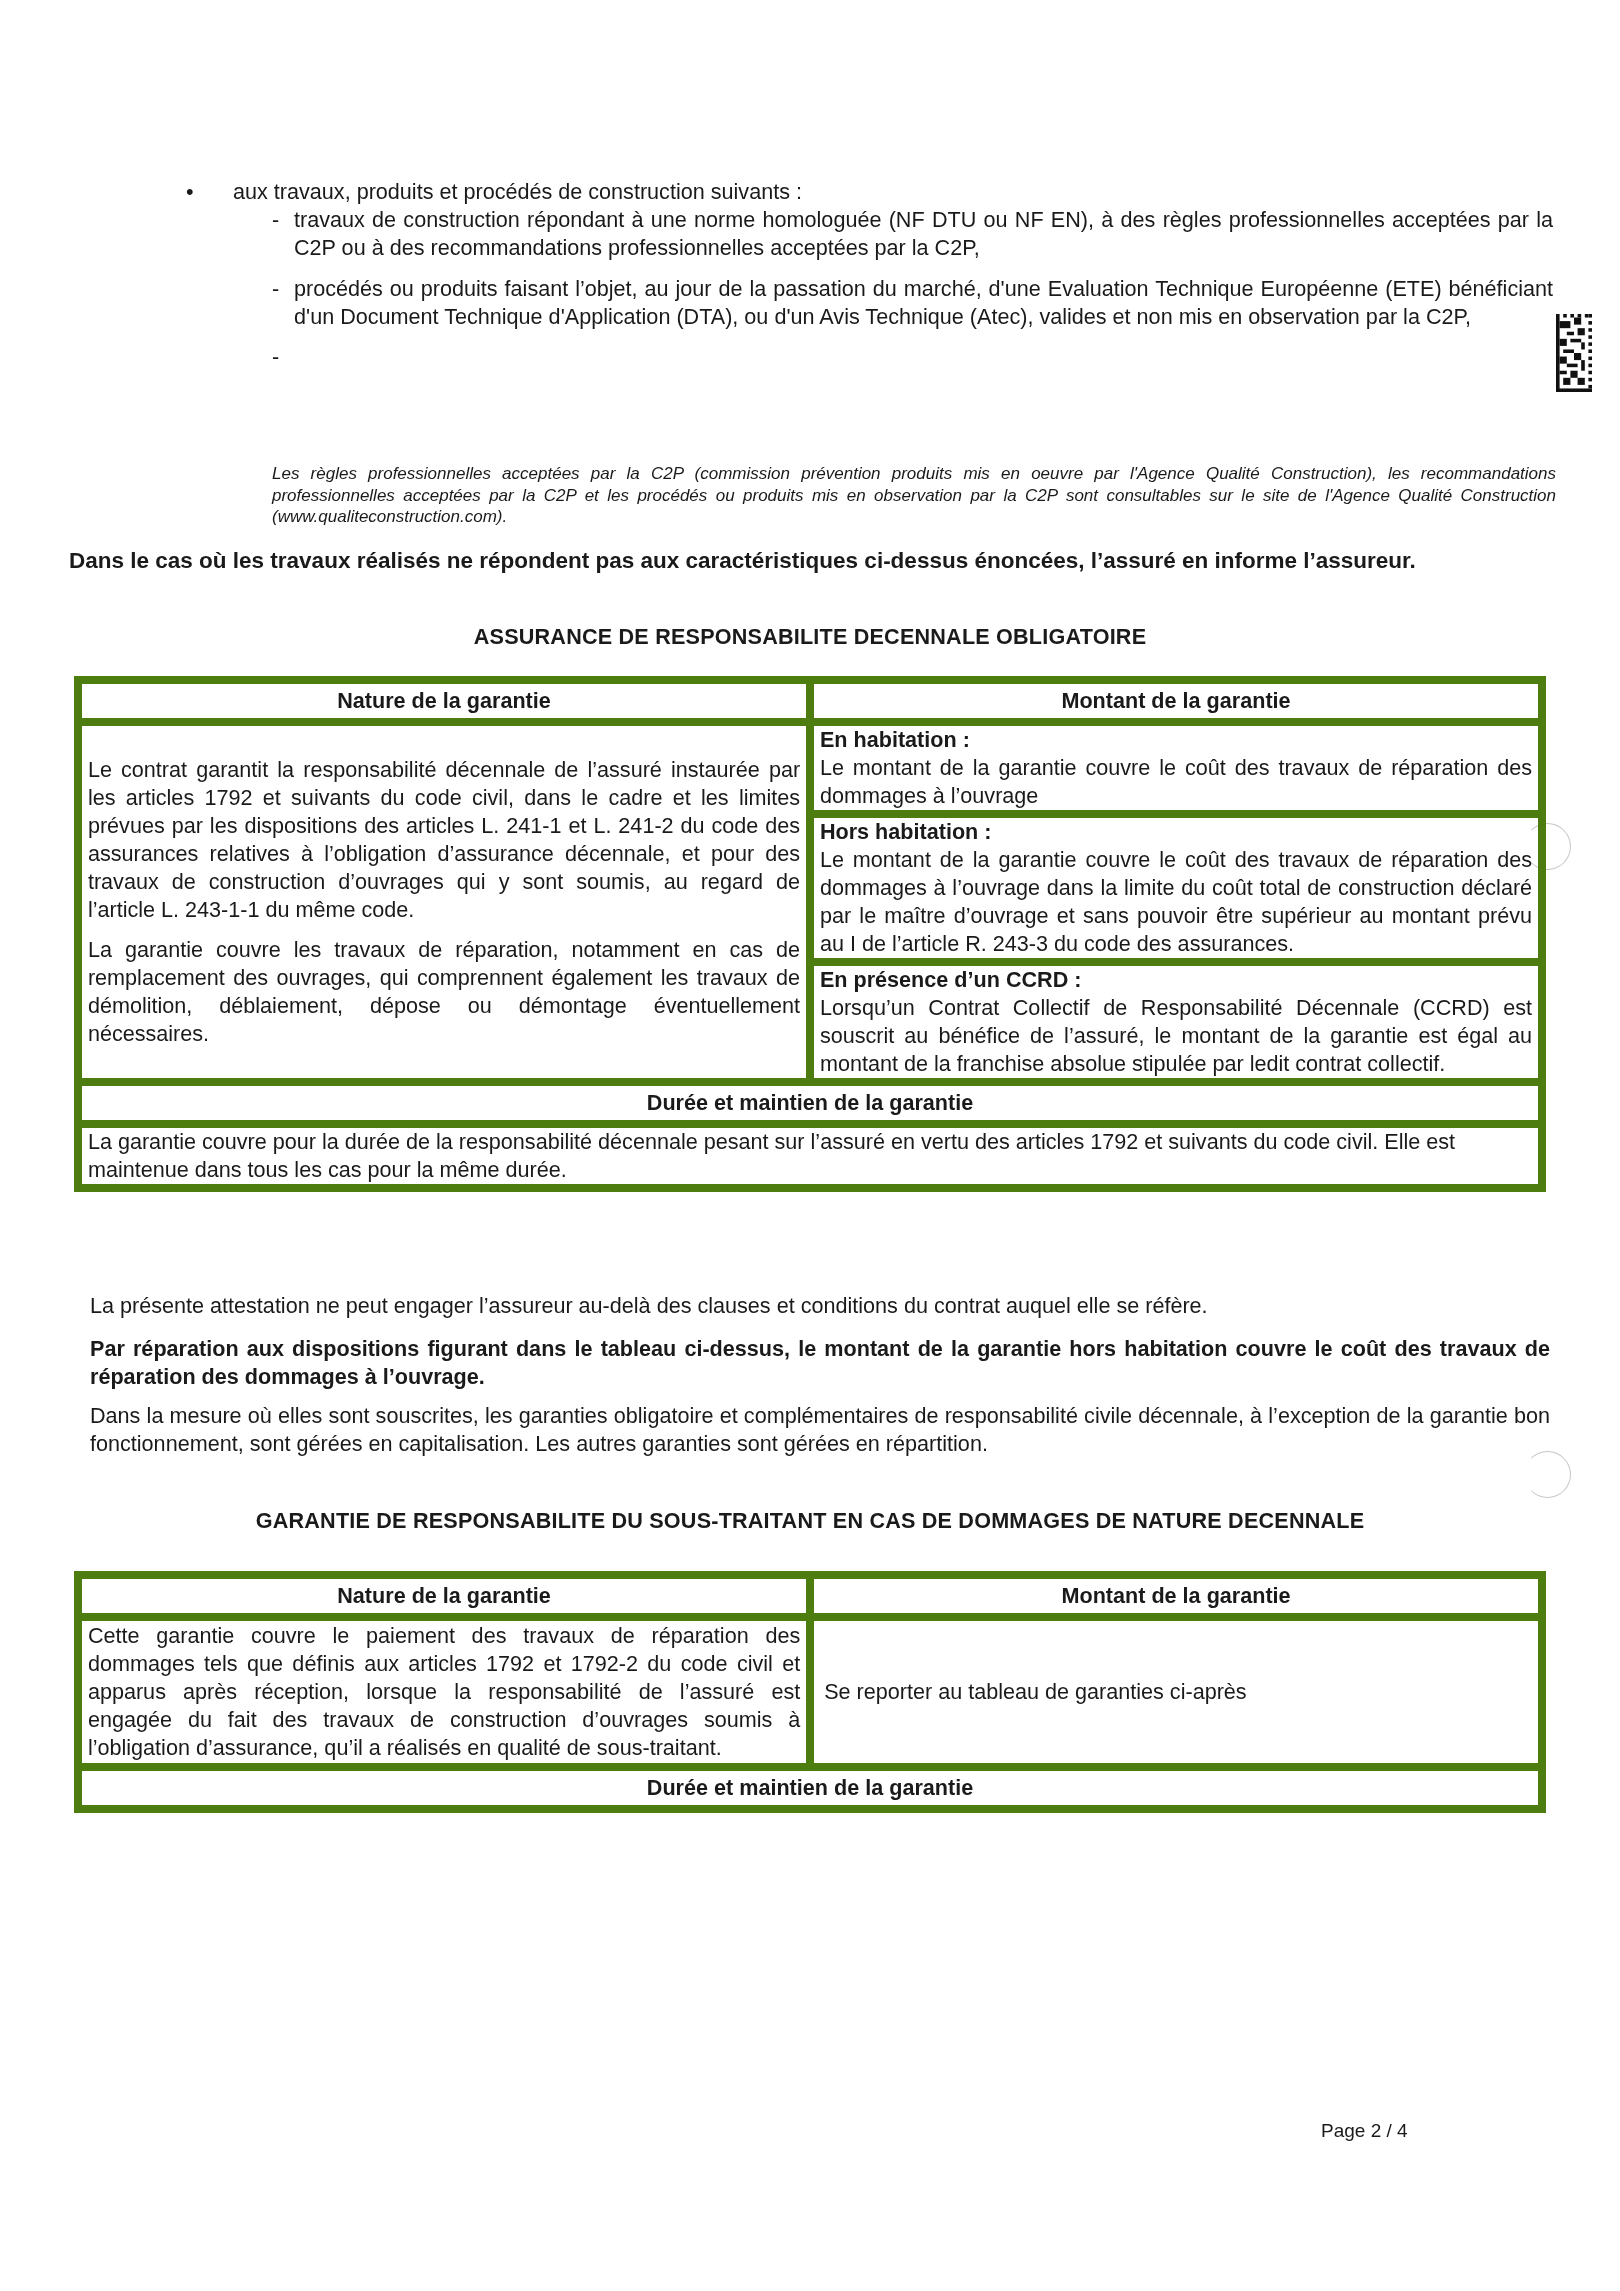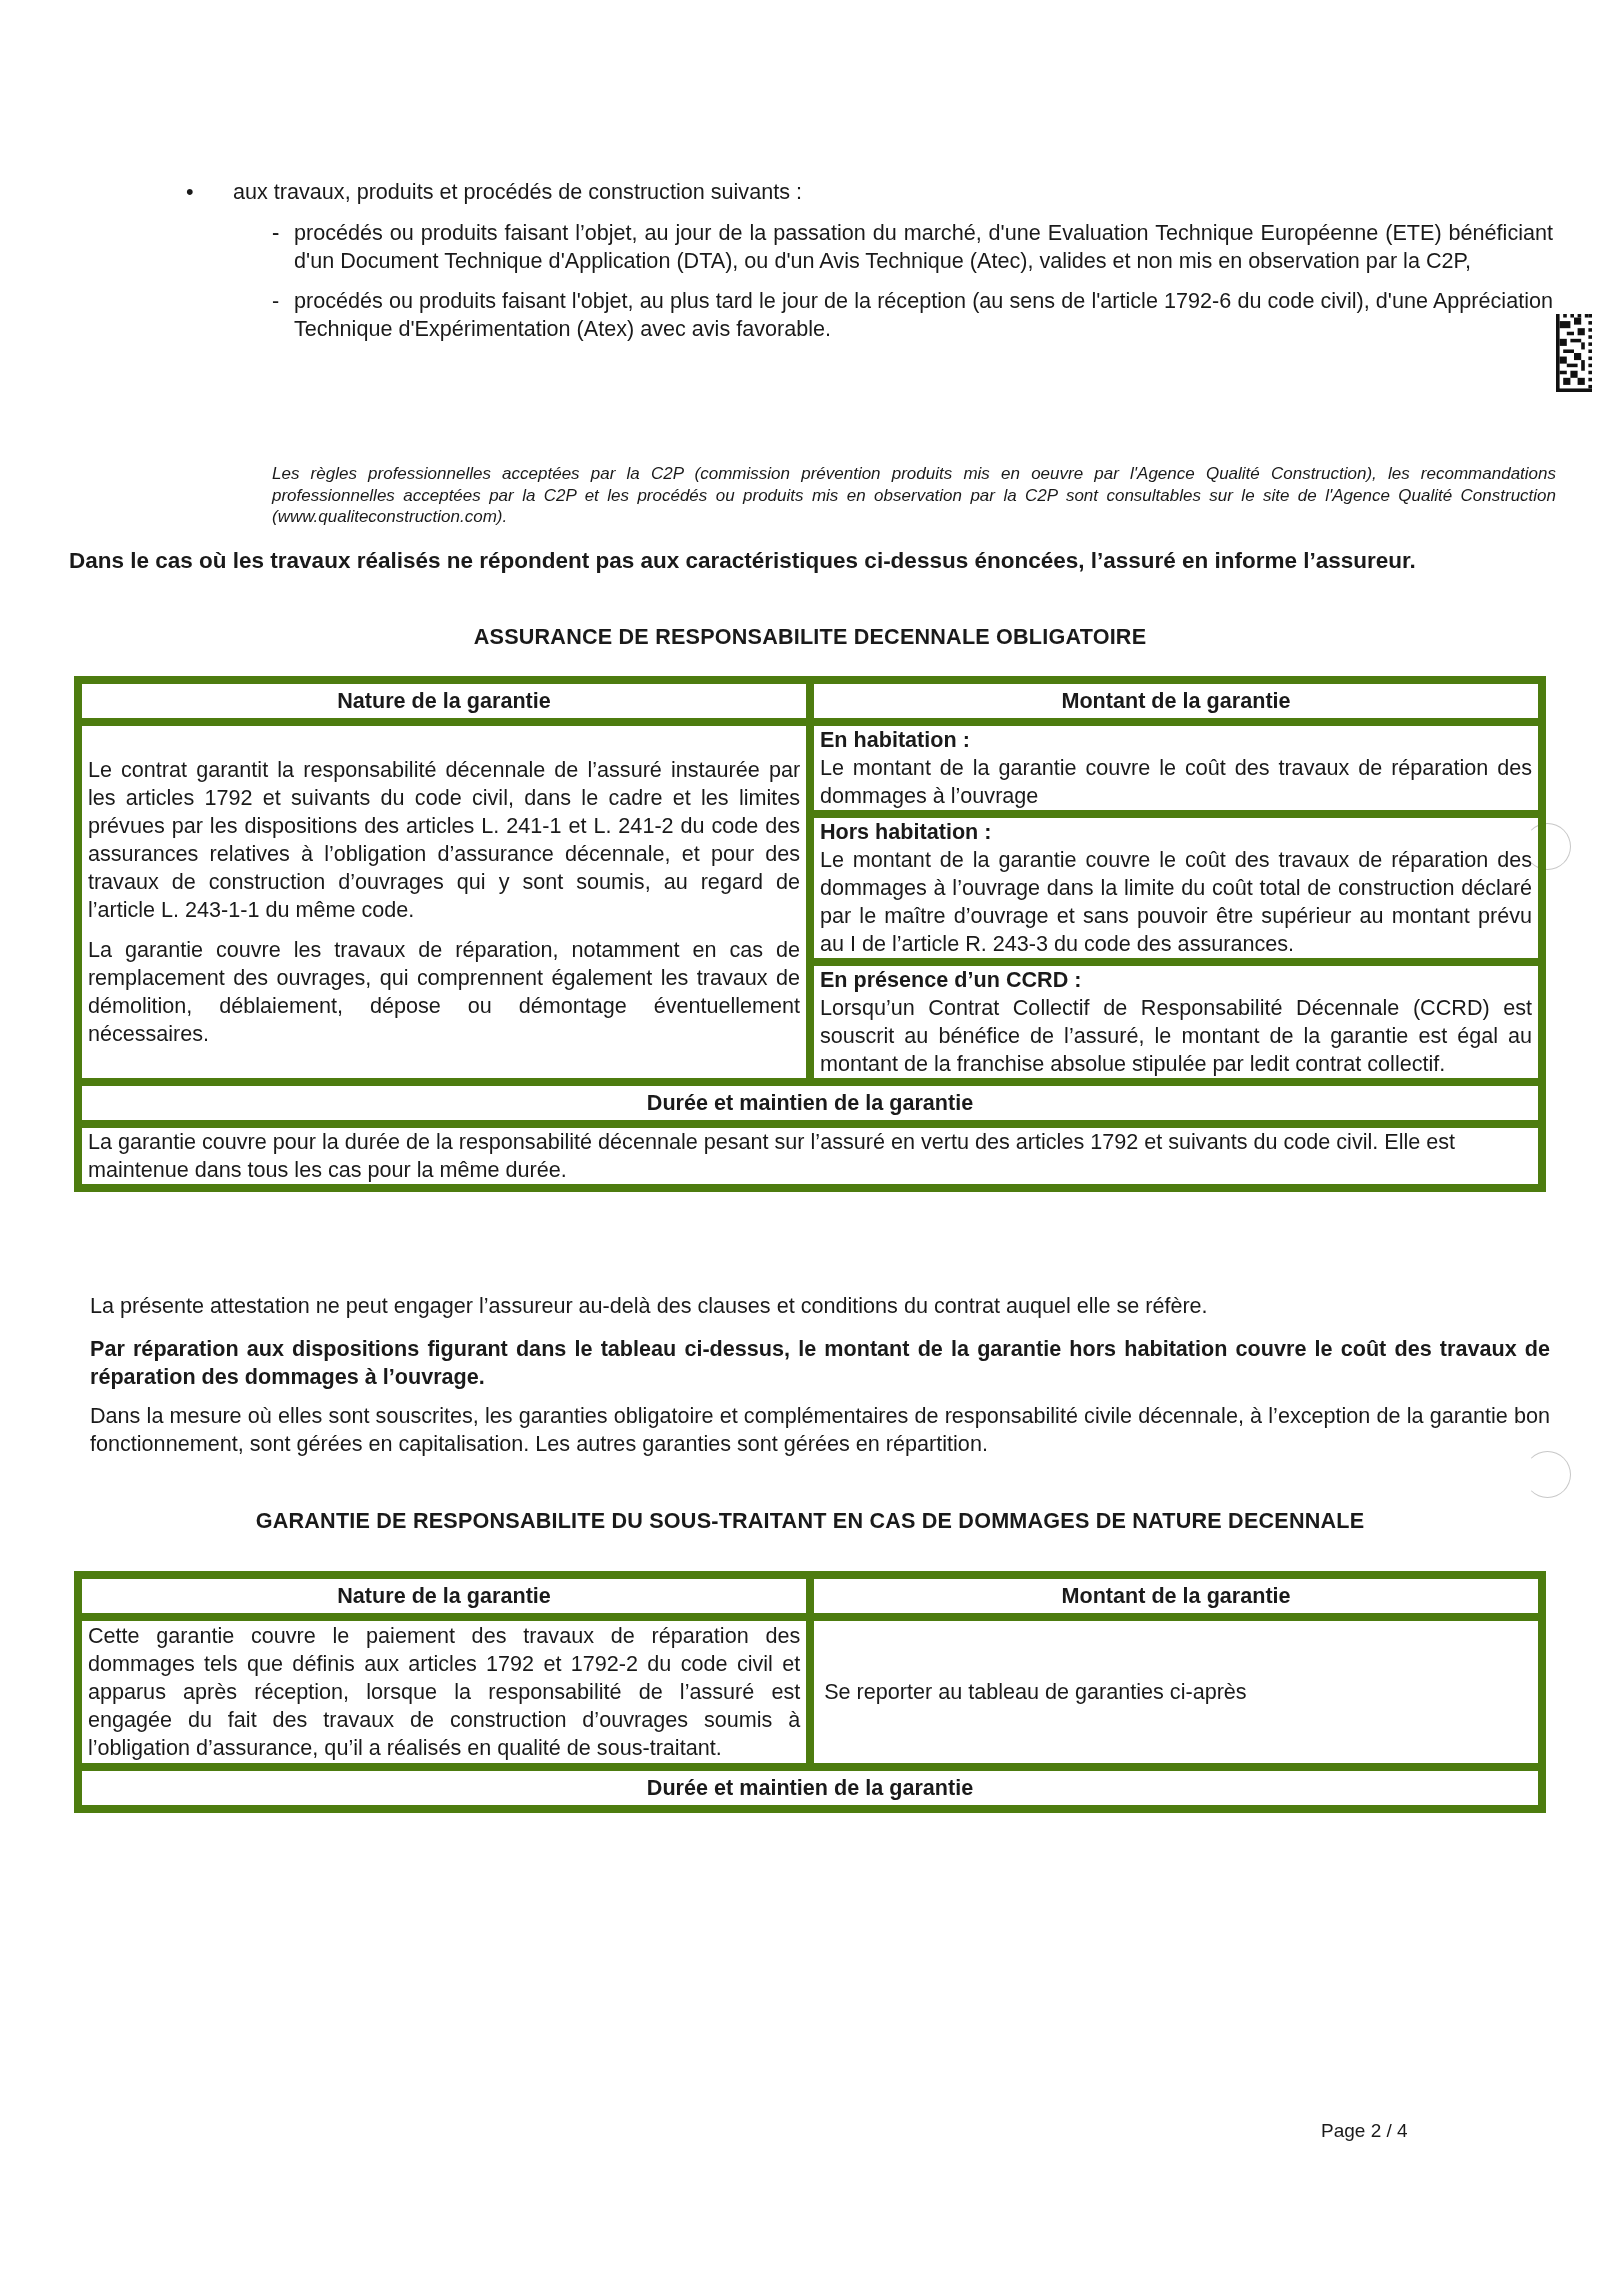--- a/index.html
+++ b/index.html
@@ -87,28 +87,28 @@
 <div class="punch" style="left:1524px;top:1451px;width:45px;height:45px;"></div>
 
 <div id="bullet-block" class="abs">
   <div class="bullet-row">
     <span class="bullet-dot">•</span>
     <span>aux travaux, produits et procédés de construction suivants :</span>
   </div>
   <div class="sub-list">
     <div class="sub-item just">
       <span class="sub-dash">-</span>
+      <span>travaux de construction répondant à une norme homologuée (NF DTU ou NF EN), à des règles professionnelles acceptées par la C2P ou à des recommandations professionnelles acceptées par la C2P,</span>
     </div>
     <div class="sub-item just">
       <span class="sub-dash">-</span>
       <span>procédés ou produits faisant l’objet, au jour de la passation du marché, d'une Evaluation Technique Européenne (ETE) bénéficiant d'un Document Technique d'Application (DTA), ou d'un Avis Technique (Atec), valides et non mis en observation par la C2P,</span>
     </div>
     <div class="sub-item just">
       <span class="sub-dash">-</span>
-      <span>procédés ou produits faisant l'objet, au plus tard le jour de la réception (au sens de l'article 1792-6 du code civil), d'une Appréciation Technique d'Expérimentation (Atex) avec avis favorable.</span>
     </div>
   </div>
 </div>
 
 <div class="abs note just">Les règles professionnelles acceptées par la C2P (commission prévention produits mis en oeuvre par l'Agence Qualité Construction), les recommandations professionnelles acceptées par la C2P et les procédés ou produits mis en observation par la C2P sont consultables sur le site de l'Agence Qualité Construction (www.qualiteconstruction.com).</div>
 
 <div class="abs warn just">Dans le cas où les travaux réalisés ne répondent pas aux caractéristiques ci-dessus énoncées, l’assuré en informe l’assureur.</div>
 
 <div id="title1" class="abs section-title">ASSURANCE DE RESPONSABILITE DECENNALE OBLIGATOIRE</div>
 

